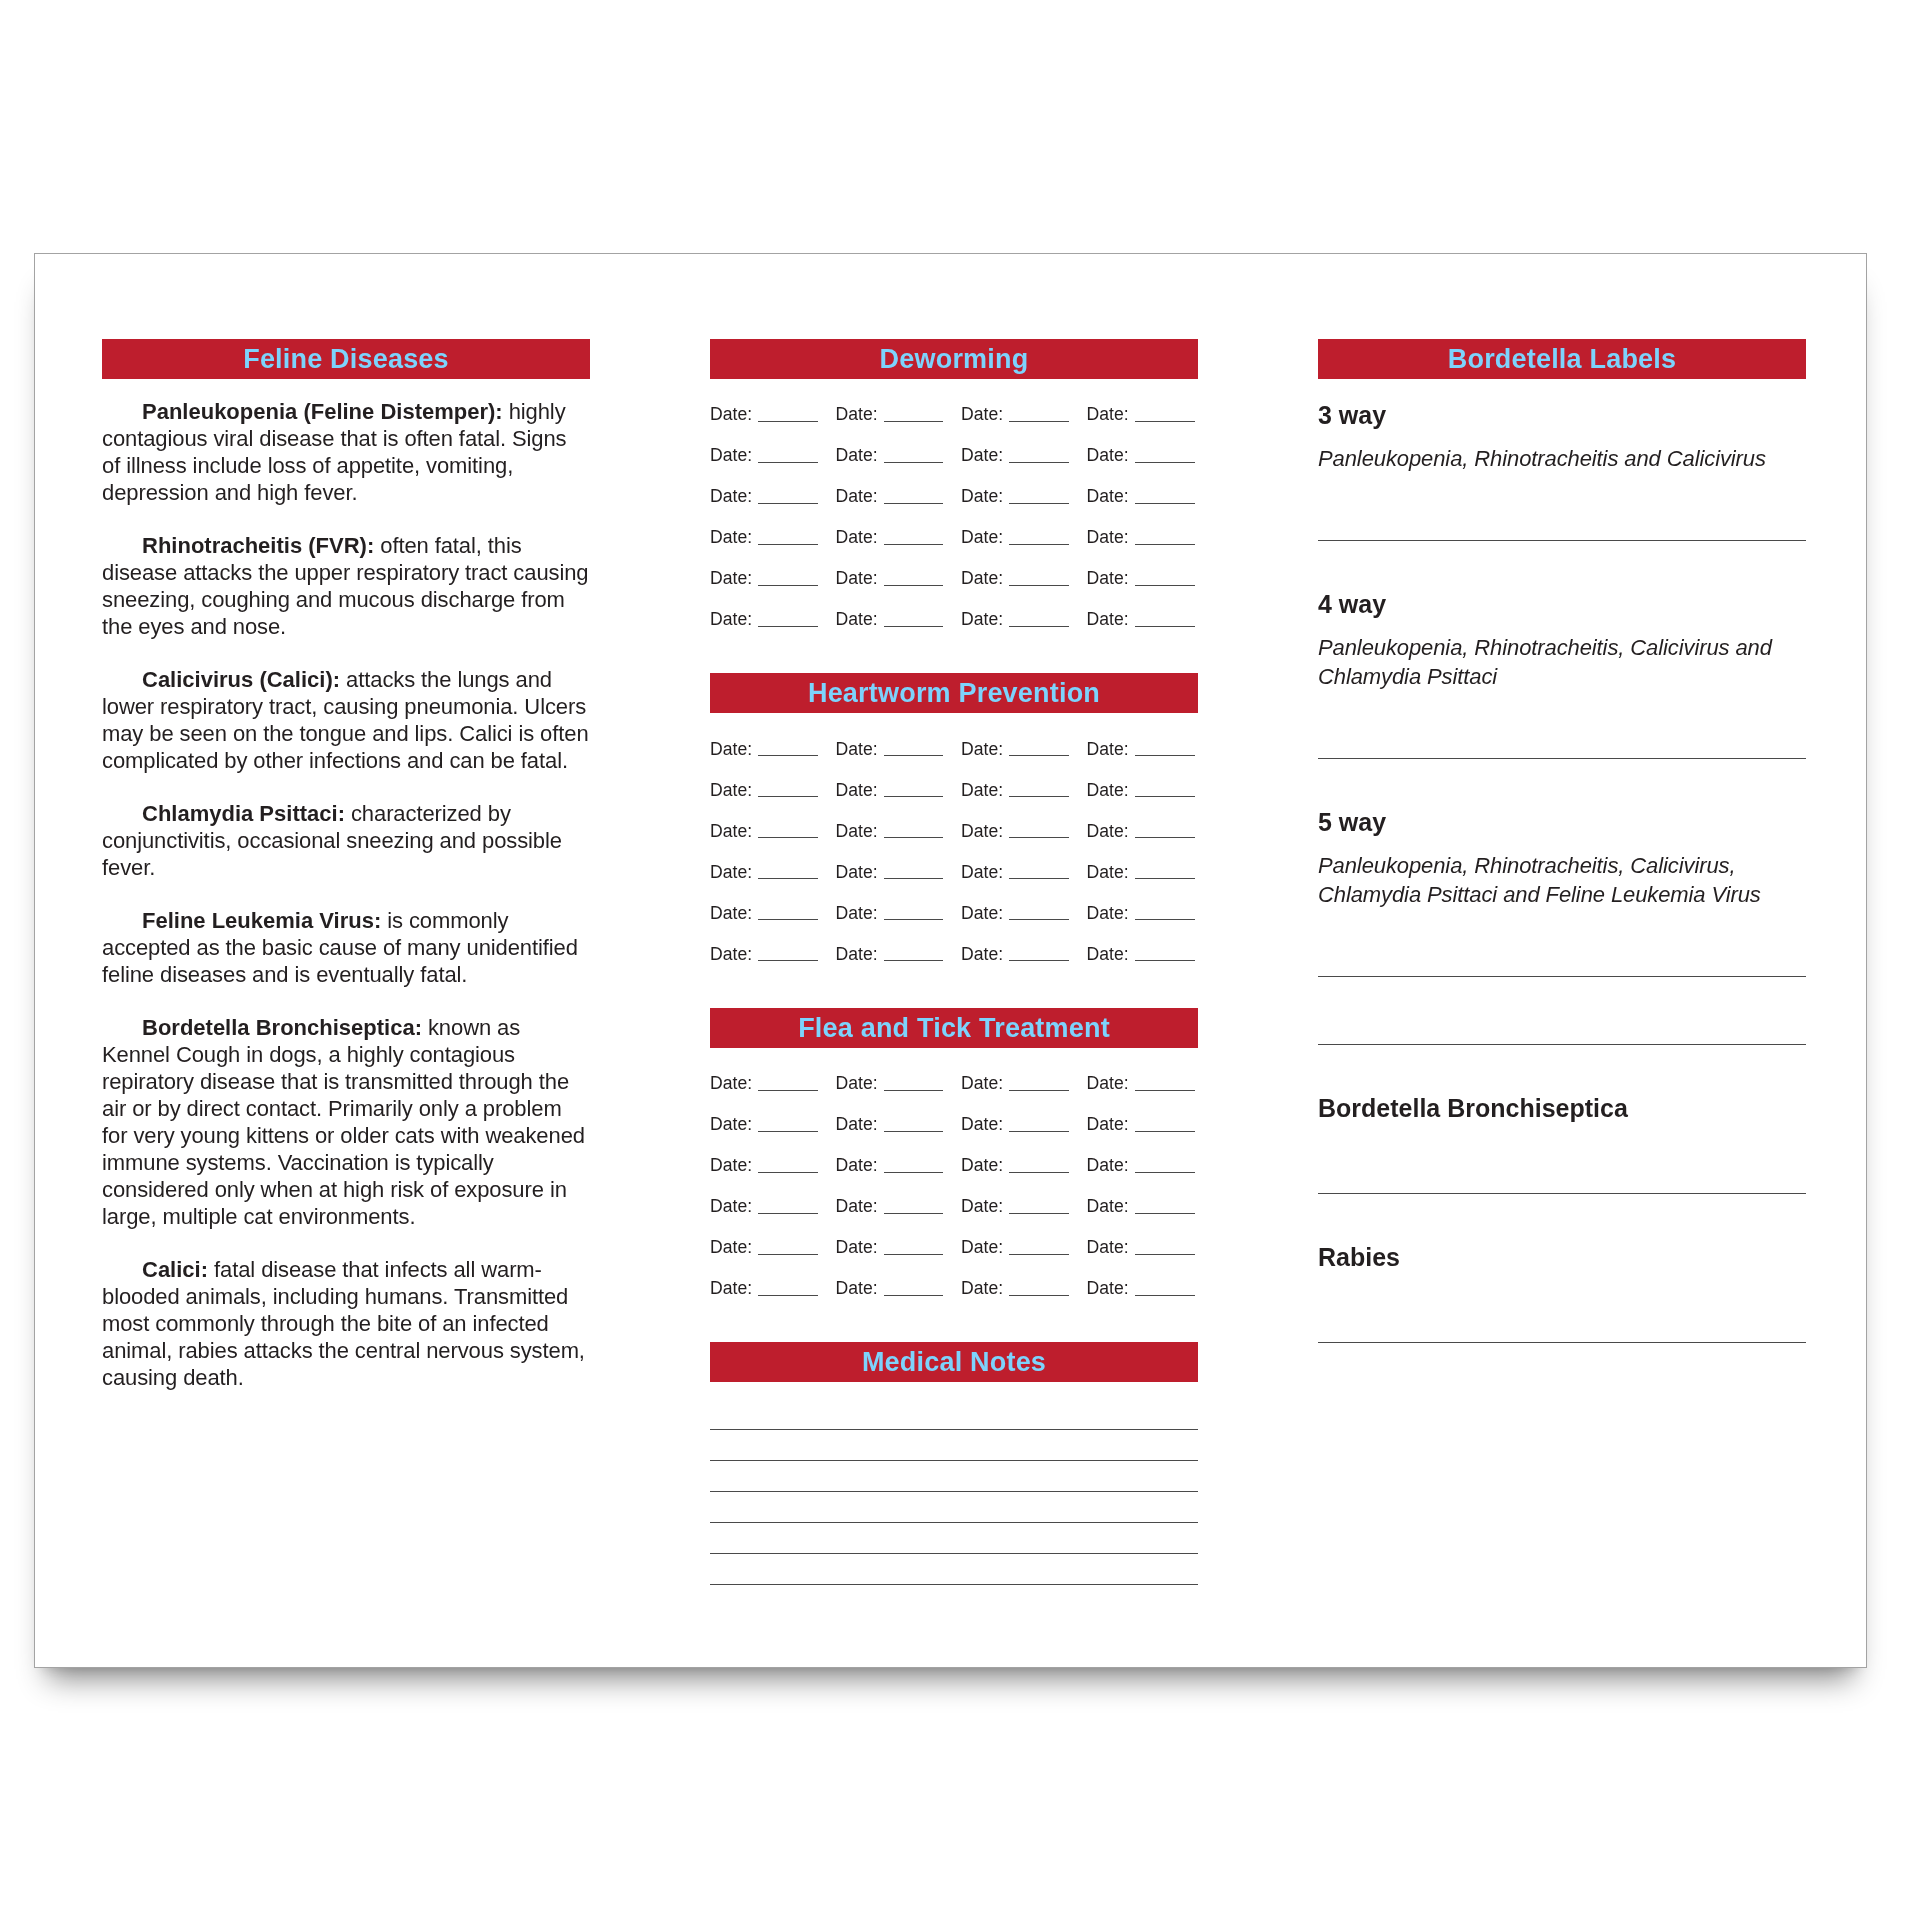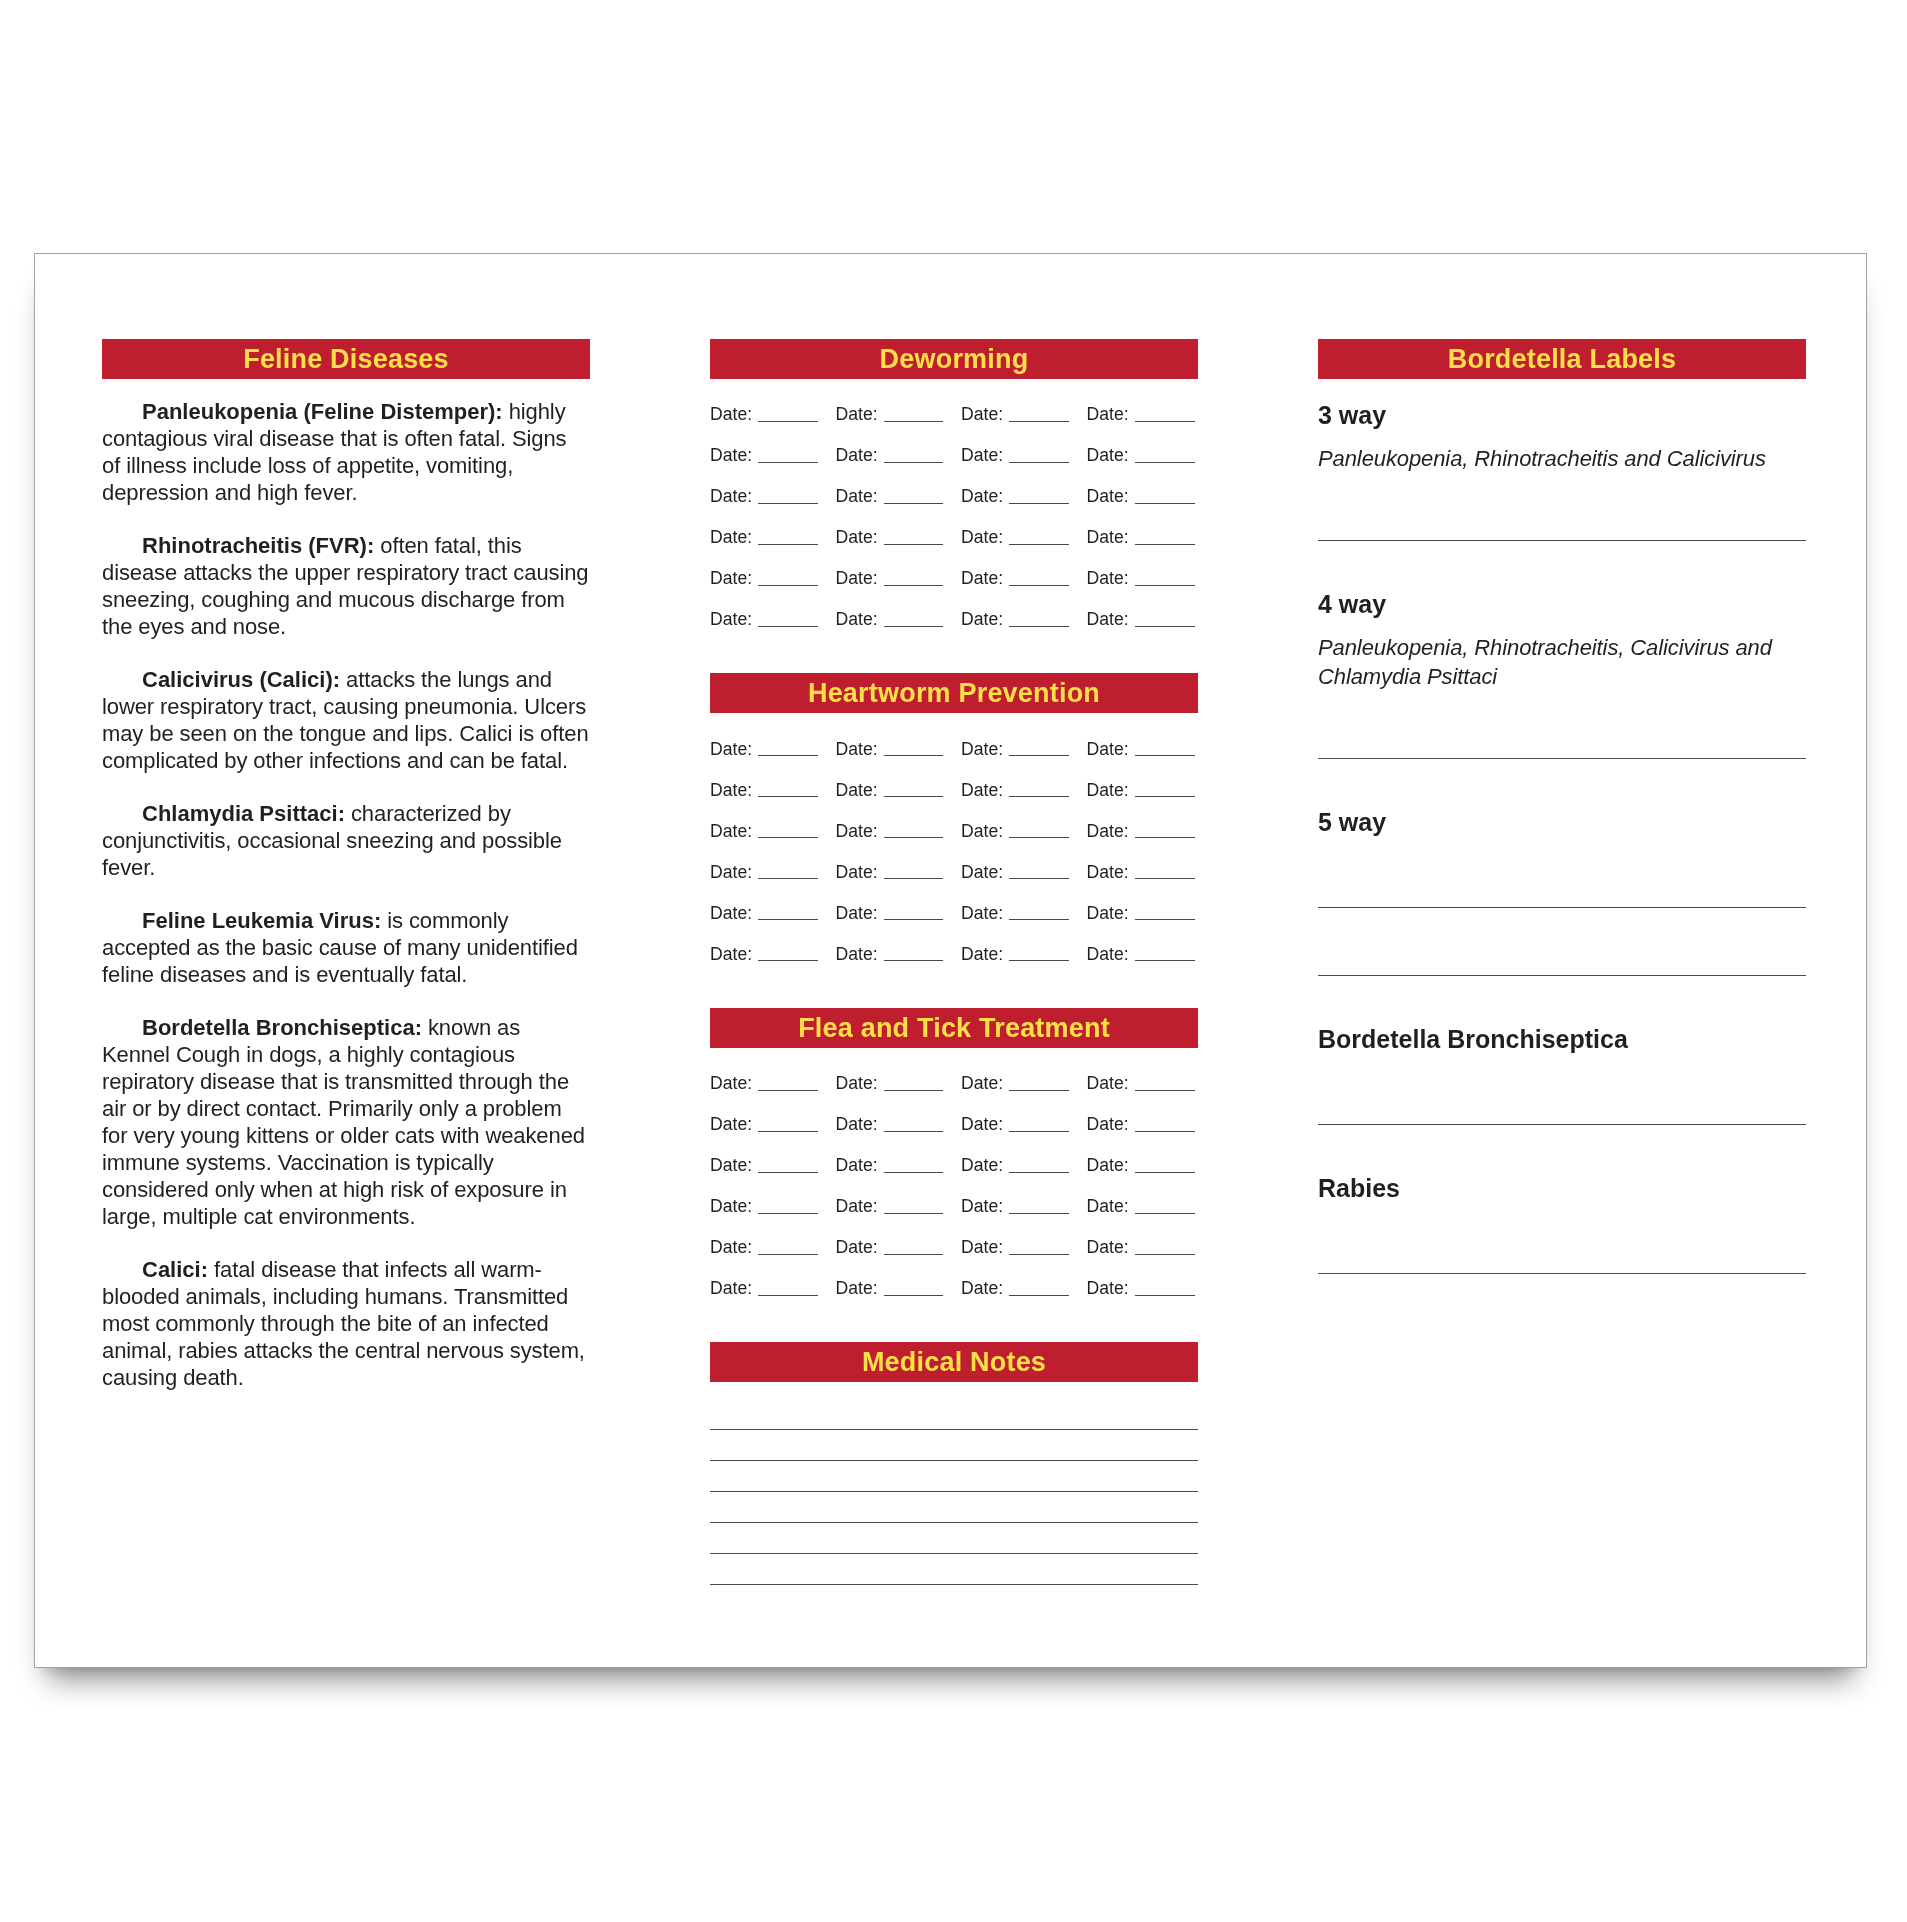--- a/index.html
+++ b/index.html
@@ -12,21 +12,21 @@
   .card{
     position:absolute;left:34px;top:253px;width:1833px;height:1415px;
     background:#fff;border:0.9px solid var(--border);box-sizing:border-box;
     box-shadow:0 24.6px 28px -14px rgba(0,0,0,.45), 0 8.8px 12.3px -8.8px rgba(0,0,0,.18);
     display:flex;align-items:flex-start;
     padding:85px 0 0 67px;
   }
   .col{flex:0 0 488px;width:488px;}
   .col.gap{margin-right:120px;}
   .bar{
-    height:40px;background:var(--red);color:#fde047;
+    height:40px;background:var(--red);color:#7dd3fc;
     font-weight:bold;font-size:27px;line-height:40px;text-align:center;
     letter-spacing:0.2px;
   }
   
   .paras{margin-top:19.3px;}
   .paras p{margin:0 0 26px;font-size:22px;line-height:27px;letter-spacing:-0.1px;}
   .paras b{letter-spacing:0;margin-left:40px;}
   
   .section{margin-bottom:42px;}
   .rows{margin-top:19.3px;}
@@ -426,20 +426,21 @@
           <div class="vax-desc">Panleukopenia, Rhinotracheitis and Calicivirus</div>
           <div class="vax-rule"></div>
         </div>
         <div class="vax-entry">
           <div class="vax-title">4 way</div>
           <div class="vax-desc">Panleukopenia, Rhinotracheitis, Calicivirus and Chlamydia Psittaci</div>
           <div class="vax-rule"></div>
         </div>
         <div class="vax-entry">
           <div class="vax-title">5 way</div>
+          <div class="vax-desc">Panleukopenia, Rhinotracheitis, Calicivirus, Chlamydia Psittaci and Feline Leukemia Virus</div>
           <div class="vax-rule"></div>
         </div>
         <div class="vax-entry">
           <div class="vax-rule"></div>
         </div>
         <div class="vax-entry">
           <div class="vax-title">Bordetella Bronchiseptica</div>
           <div class="vax-rule"></div>
         </div>
         <div class="vax-entry">

